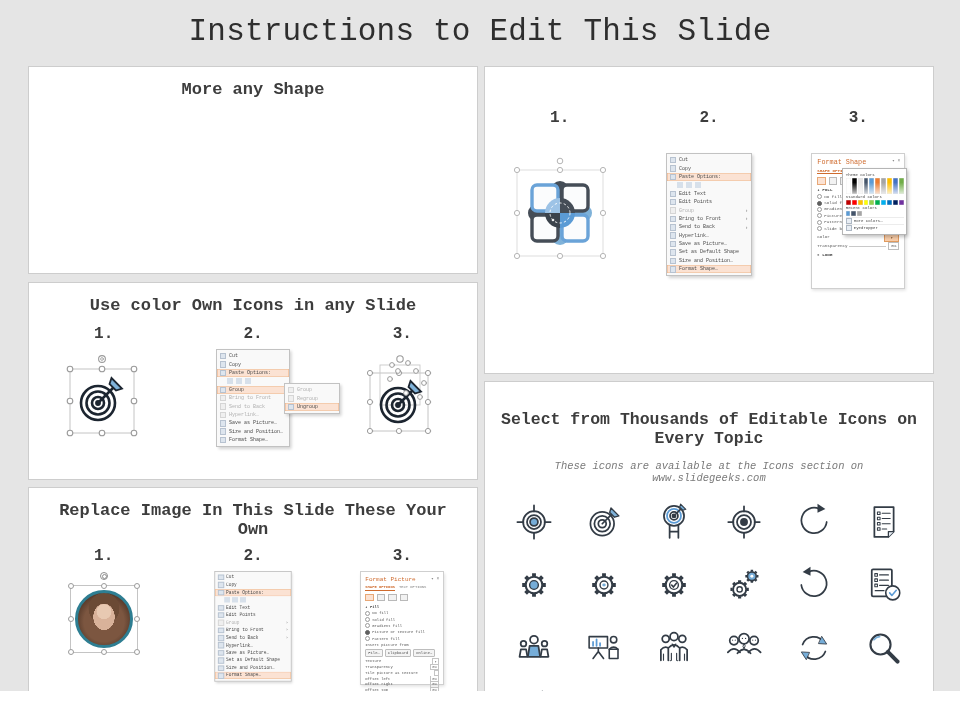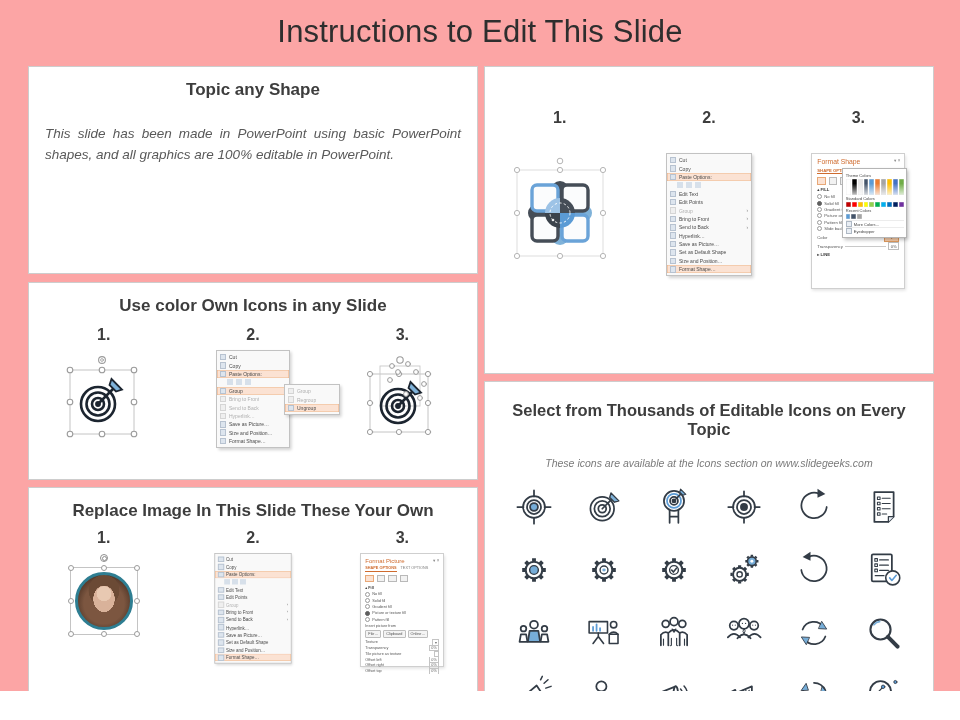--- a/index.html
+++ b/index.html
@@ -1,28 +1,28 @@
 <!DOCTYPE html>
 <html><head>
 <meta charset="utf-8">
 <style>
   html,body{margin:0;padding:0;background:#fff;}
-  .slide{position:relative;width:960px;height:691px;background:#fca5a5;font-family:Liberation Sans, sans-serif;overflow:hidden;}
+  .slide{position:relative;width:960px;height:691px;background:#e5e5e5;font-family:Liberation Mono, monospace;overflow:hidden;}
   .title{position:absolute;top:14px;left:0;width:100%;text-align:center;font-size:31px;font-weight:400;color:#2e2e2e;margin:0;letter-spacing:.2px;}
   .panel{position:absolute;background:#fff;border:1px solid #cdcdcd;box-sizing:border-box;}
   .p-edit{left:28px;top:66px;width:450px;height:208px;}
   .p-icons{left:28px;top:282px;width:450px;height:198px;}
   .p-image{left:28px;top:487px;width:450px;height:205px;}
   .p-resize{left:484px;top:66px;width:450px;height:308px;}
   .p-library{left:484px;top:381px;width:450px;height:311px;}
   .panel h2{margin:13px 12px 0;text-align:center;font-size:17px;font-weight:bold;color:#3d3d3d;}
-  .p-library h2{font-size:16.5px;margin-top:19px;}
+  .p-library h2{font-size:16.5px;margin-top:28px;}
   .body-italic{font-style:italic;color:#595959;font-size:13.5px;line-height:1.55;text-align:justify;margin:24px 16px 0;}
   .subtext{color:#6d6d6d;font-size:11px;line-height:1.35;text-align:justify;margin:3px 12px 0;}
-  .subtext-italic{font-style:italic;color:#7a7a7a;font-size:10.5px;text-align:center;margin:18px 12px 0;}
+  .subtext-italic{font-style:italic;color:#7a7a7a;font-size:10.5px;text-align:center;margin:12px 12px 0;}
   .steps{display:flex;margin-top:10px;}
   .p-resize .steps{margin-top:42px;}
   .p-image .steps{margin-top:8px;}
   .stepcol{flex:1;display:flex;flex-direction:column;align-items:center;}
   .stepnum{font-size:16px;font-weight:bold;color:#3d3d3d;}
   .figs{display:flex;margin-top:6px;}
   .p-resize .figs{margin-top:26px;}
   .figcol{flex:1;display:flex;justify-content:center;align-items:flex-start;}
 
   
@@ -280,22 +280,21 @@
       <path d="M29 28 L39 38.5" stroke="#76ADD8" stroke-width="4.6"></path>
     </symbol>
   </defs>
 </svg>
 
 <div class="slide">
 
   <h1 class="title">Instructions to Edit This Slide</h1>
 
   <section class="panel p-edit">
-    <h2>Topic any Shape</h2>
-    <p class="body-italic">This slide has been made in PowerPoint using basic PowerPoint shapes, and all graphics are 100% editable in PowerPoint.</p>
+    <h2>More any Shape</h2>
   </section>
 
   <section class="panel p-icons">
     <h2>Use color Own Icons in any Slide</h2>
     <div class="steps">
       <div class="stepcol">
           <span class="stepnum">1.</span>
         </div>
       <div class="stepcol">
           <span class="stepnum">2.</span>

